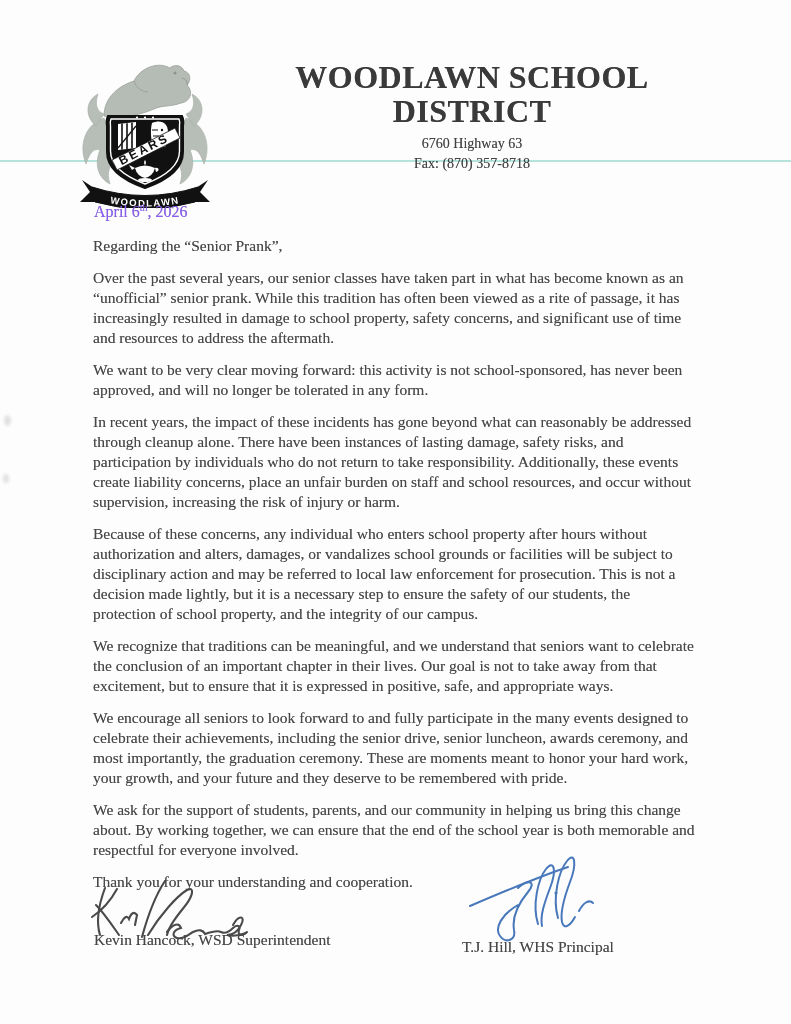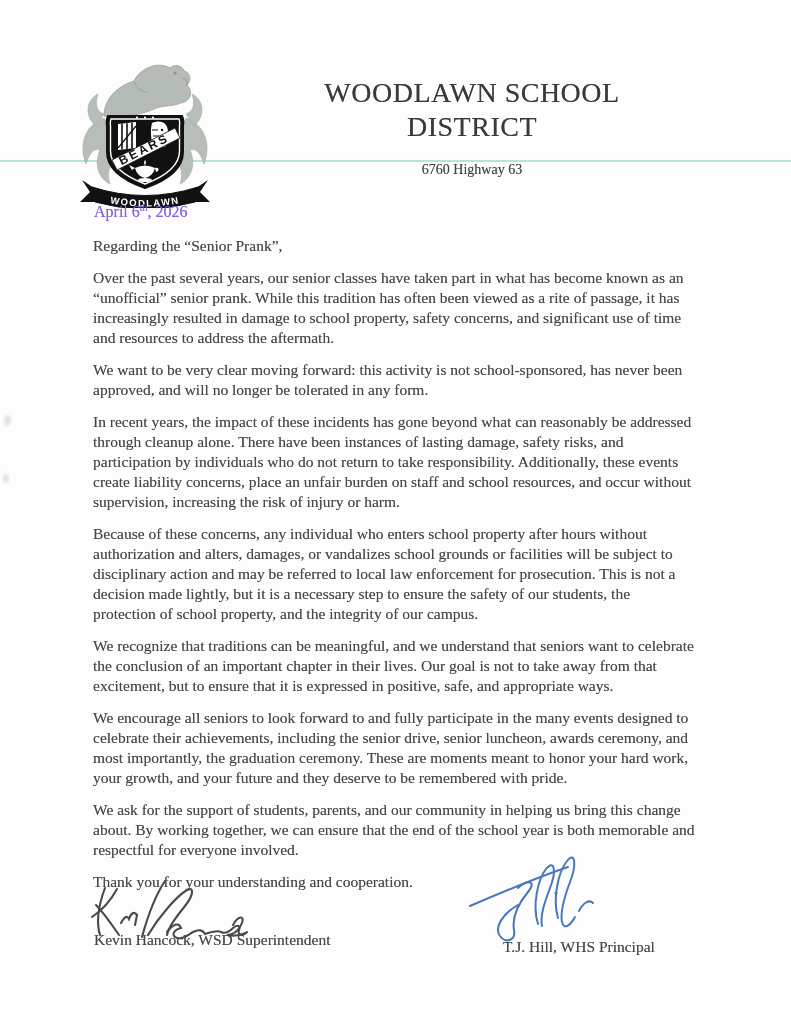--- a/index.html
+++ b/index.html
@@ -14,22 +14,22 @@
   .accent-line{
     position:absolute;left:0;top:160px;width:791px;height:2px;
     background:#b4e4db;z-index:1;
   }
   .logo{position:absolute;left:74px;top:56px;width:142px;height:152px;z-index:2;}
   .header-block{
     position:absolute;left:242px;top:60px;width:460px;
     text-align:center;z-index:2;
   }
   .district-title{
-    font-size:28px;font-weight:400;letter-spacing:.5px;color:#3a3a3a;
-    margin:16px;line-height:34px;
+    font-size:32px;font-weight:700;letter-spacing:.5px;color:#3a3a3a;
+    margin:0;line-height:34px;
     text-shadow:0 0 .6px rgba(60,60,60,.65);
   }
   .address{
     margin-top:6px;font-size:14px;line-height:19.5px;color:#424242;
     text-shadow:0 0 .5px rgba(66,66,66,.55);
   }
   .date-line{
     position:absolute;left:94px;top:203px;font-size:16px;color:#8b5cf6;z-index:3;
     text-shadow:0 0 .5px rgba(66,66,66,.5);
   }
@@ -41,21 +41,21 @@
   }
   .letter-body p{margin:0 0 12px 0;white-space:pre-line;}
   .sig{position:absolute;z-index:3;}
   .sig-kevin{left:90px;top:874px;width:160px;height:74px;}
   .sig-tj{left:466px;top:850px;width:156px;height:94px;}
   .sig-label{
     position:absolute;font-size:15.5px;color:#474747;z-index:4;
     text-shadow:0 0 .55px rgba(66,66,66,.55);
   }
   .sig-label-kevin{left:94px;top:931px;}
-  .sig-label-tj{left:462px;top:938px;margin-left:41px;}
+  .sig-label-tj{left:462px;top:938px;}
   .smudge{
     position:absolute;background:#9a9a9a;border-radius:50%;
     filter:blur(1.5px);opacity:.28;z-index:1;
   }
   .smudge1{left:4px;top:415px;width:7px;height:11px;}
   .smudge2{left:3px;top:474px;width:6px;height:9px;}
 </style>
 </head>
 <body>
 
@@ -122,20 +122,21 @@
       <text font-family="Liberation Sans, sans-serif" font-size="9.5" font-weight="bold" letter-spacing="1.5" fill="#ffffff">
         <textPath href="#bannerCurve" startOffset="50%" text-anchor="middle">WOODLAWN</textPath>
       </text>
     </g>
   </svg>
 
   <div class="header-block">
     <h1 class="district-title">WOODLAWN SCHOOL DISTRICT</h1>
     <div class="address">
       <div>6760 Highway 63</div>
+      <div>Fax: (870) 357-8718</div>
     </div>
   </div>
 
   <div class="date-line"><span>April 6</span><sup>th</sup><span>, 2026</span></div>
 
   <div class="letter-body">
     <p>Regarding the “Senior Prank”,</p>
     <p>Over the past several years, our senior classes have taken part in what has become known as an
 “unofficial” senior prank. While this tradition has often been viewed as a rite of passage, it has
 increasingly resulted in damage to school property, safety concerns, and significant use of time

